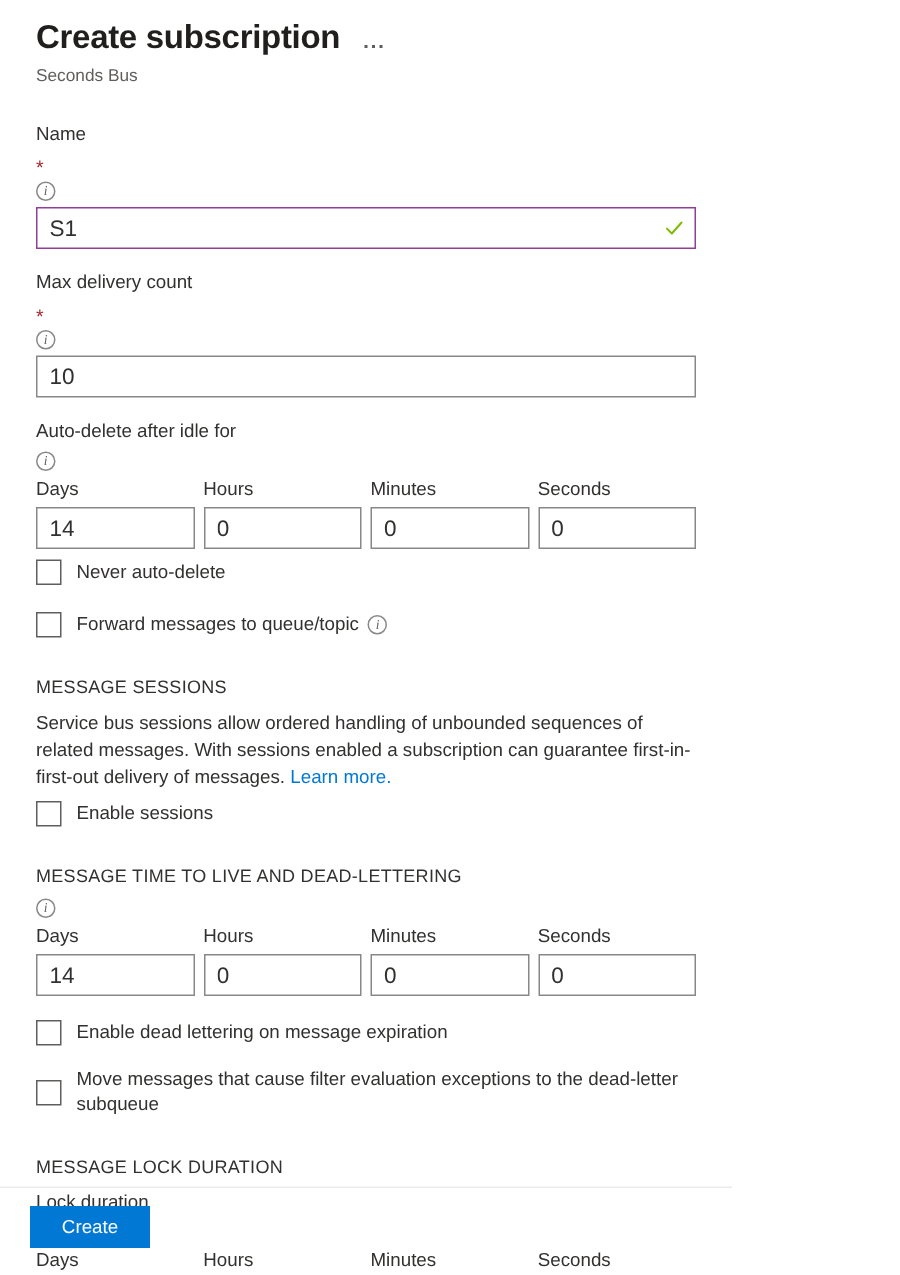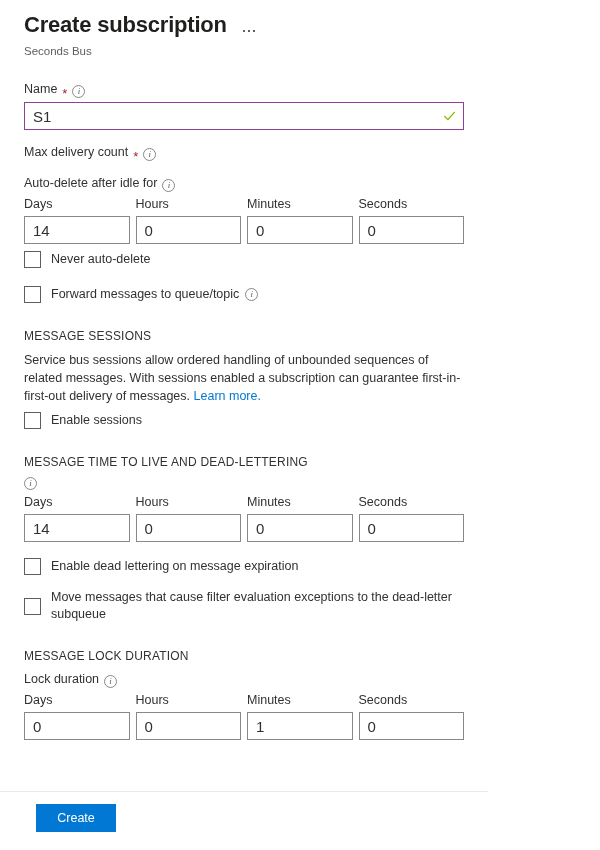--- a/index.html
+++ b/index.html
@@ -31,21 +31,21 @@
   .subtitle {
     font-size: 11.5px; color: #605e5c; margin-top: 4px; line-height: 15px;
   }
 
   
   .form { padding: 0 24px; margin-top: 22px; }
 
   .field { margin-bottom: 14px; }
   .label {
     font-size: 12.5px; color: #323130; line-height: 17px;
-    display: flex; align-items: flex-end; gap: 5px; margin-bottom: 4px;
+    display: flex; align-items: flex-start; gap: 5px; margin-bottom: 4px; flex-direction: column;
   }
   .req { color: #a4262c; font-size: 13px; line-height: 1; position: relative; top: 2px; }
 
   .info-icon {
     width: 13px; height: 13px; border: 1px solid #8a8886; border-radius: 50%;
     display: inline-flex; align-items: center; justify-content: center;
     font-size: 9px; color: #605e5c; font-style: italic;
     font-family: "Liberation Serif", serif; line-height: 1; cursor: pointer;
     flex: 0 0 auto;
   }
@@ -93,21 +93,21 @@
     font-size: 12.5px; color: #323130; line-height: 18px; margin-bottom: 4px;
   }
   .link { color: #0078d4; text-decoration: none; cursor: pointer; }
 
   
   .footer-divider {
     position: absolute; left: 0; right: 0; bottom: 58px;
     height: 1px; background: #edebe9;
   }
   .footer {
-    position: absolute; left: 36px; bottom: 18px;
+    position: absolute; left: 20px; bottom: 18px;
   }
   .create-btn {
     background: #0078d4; color: #fff; border: none;
     font-size: 12.5px; font-family: "Liberation Sans", sans-serif;
     padding: 0 18px; height: 28px; line-height: 28px; cursor: pointer;
     min-width: 80px;
   }
 </style>
 </head>
 <body>
@@ -141,20 +141,21 @@
         </svg>
       </div>
     </div>
 
     <div class="field">
       <div class="label">
         <span>Max delivery count</span>
         <span class="req">*</span>
         <span class="info-icon">i</span>
       </div>
+      <input class="input" type="text" value="10" style="">
     </div>
 
     <div class="field">
       <div class="label">
         <span>Auto-delete after idle for</span>
         <span class="info-icon">i</span>
       </div>
       <div class="duration-grid">
         <div class="dur-col">
           <div class="dur-label">Days</div>

